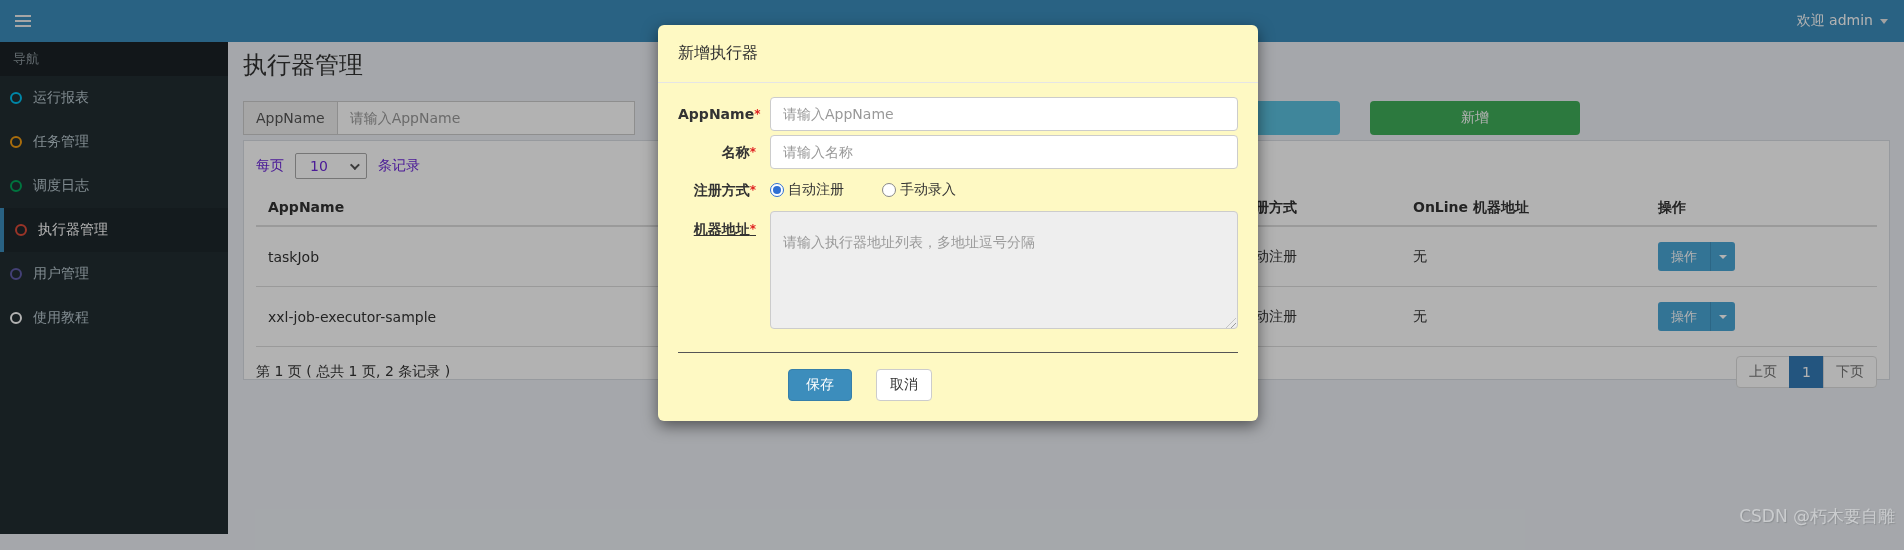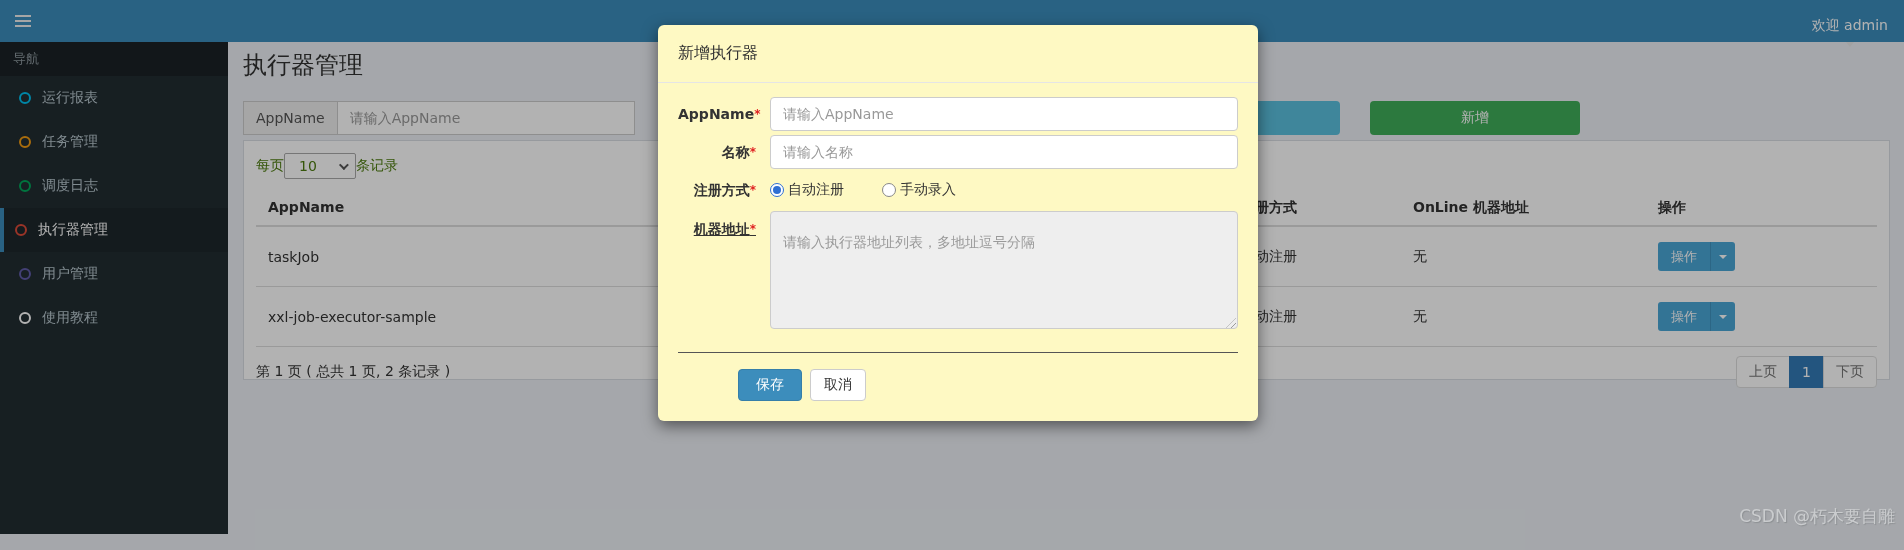--- a/index.html
+++ b/index.html
@@ -6,44 +6,44 @@
   html,body { width:1904px; height:550px; overflow:hidden; }
   body { font-family:"DejaVu Sans","Liberation Sans",sans-serif; font-size:14px; color:#333; }
   .app { position:relative; width:1904px; height:550px; background:#ecf0f5; }
 
   
   .navbar { position:absolute; top:0; left:0; right:0; height:42px; background:#3c8dbc; display:flex; align-items:stretch; z-index:10; }
   .logo { width:228px; background:#367fa9; color:#fff; font-weight:bold; font-size:20px; display:flex; align-items:center; justify-content:center; letter-spacing:1px; cursor:pointer; }
   .hamburger { width:46px; display:flex; flex-direction:column; gap:3px; align-items:center; justify-content:center; cursor:pointer; }
   .hamburger i { display:block; width:16px; height:2px; background:#eee; }
   .nav-spacer { flex:1; }
-  .user-menu { display:flex; align-items:center; gap:7px; color:#fff; padding:17px 16px; font-size:14px; cursor:pointer;flex-direction:column; }
+  .user-menu { display:flex; align-items:center; gap:7px; color:#fff; padding:10px 16px; font-size:14px; cursor:pointer; }
   .caret-down { width:0; height:0; border-left:4px solid transparent; border-right:4px solid transparent; border-top:5px solid #e8e8e8; }
 
   
   .sidebar { position:absolute; top:42px; left:0; bottom:16px; width:228px; background:#222d32; z-index:5; }
   .nav-label { height:34px; line-height:34px; background:#1a2226; color:#8f9aa0; font-size:13px; padding-left:13px; }
-  .side-item { height:44px; display:flex; align-items:center; gap:11px; padding-left:15px; color:#b8c7ce; cursor:pointer; border-left:4px solid transparent; font-size:14px; }
+  .side-item { height:44px; display:flex; align-items:center; gap:11px; padding-left:6px; color:#b8c7ce; cursor:pointer; border-left:4px solid transparent; font-size:14px; }
   .side-item .ring { width:12px; height:12px; border:2px solid #fff; border-radius:50%; flex:0 0 auto; }
   .side-item.active { background:#1e282c; color:#fff; border-left-color:#3c8dbc; padding-left:11px; }
 
   
   .main { position:absolute; top:42px; left:228px; right:0; bottom:0; background:#ecf0f5; }
   .page-title { font-size:24px; font-weight:normal; color:#333; margin:7px 15px 0 15px; line-height:33px; }
   .toolbar { position:relative; height:34px; margin:19px 14px 0 15px; }
   .input-group { position:absolute; left:0; top:0; width:392px; height:34px; display:flex; }
   .addon { background:#eee; border:1px solid #ccc; border-right:none; color:#555; padding:0 12px; line-height:32px; font-size:14px; white-space:nowrap; }
   .input-group input { flex:1; height:34px; border:1px solid #ccc; padding:0 12px; font-size:14px; color:#333; outline:none; background:#fff; font-family:inherit; }
   .input-group input::placeholder { color:#999; }
   .btn { border:none; height:34px; border-radius:4px; color:#fff; font-size:14px; text-align:center; cursor:pointer; font-family:inherit; }
   .btn-search { position:absolute; left:847px; top:0; width:250px; background:#5bc0de; }
   .btn-add { position:absolute; left:1127px; top:0; width:210px; background:#40ae59; }
 
   .panel { margin:5px 14px 0 15px; background:#fff; border:1px solid #d9dde3; height:240px; padding:12px; }
-  .pagesize-row { display:flex; align-items:center; gap:0; height:26px; color:#4d7c0f; }
+  .pagesize-row { display:flex; align-items:center; gap:11px; height:26px; color:#6d28d9; }
   .select-box { width:72px; height:26px; border:1px solid #aaa; background:#fff; border-radius:2px; display:flex; align-items:center; justify-content:space-between; padding:0 9px 0 14px; cursor:pointer; }
   .select-box .chev { width:7px; height:7px; border-right:2px solid #555; border-bottom:2px solid #555; transform:rotate(45deg) translateY(-2px); }
 
   .grid-row { display:grid; grid-template-columns:973px 172px 245px 1fr; }
   .data-table { margin-top:12px; border-bottom:1px solid #ddd; }
   .th { font-weight:bold; padding:8px 12px; border-bottom:2px solid #ddd; color:#333; white-space:nowrap; overflow:hidden; }
   .tr { border-bottom:1px solid #ddd; }
   .tr:last-child { border-bottom:none; }
   .td { padding:15px 12px; color:#333; display:flex; align-items:center; white-space:nowrap; overflow:hidden; }
   .split-btn { display:inline-flex; height:29px; cursor:pointer; }
@@ -76,21 +76,21 @@
   .txt-input::placeholder, .txt-area::placeholder { color:#999; }
   .radio-row { display:flex; gap:38px; align-items:center; height:34px; }
   .radio-opt { display:flex; align-items:center; gap:4px; cursor:pointer; color:#333; }
   .rdo { width:14px; height:14px; border-radius:50%; border:1px solid #888; background:#fff; position:relative; flex:0 0 auto; }
   .rdo.checked { border-color:#2f6fd2; }
   .rdo.checked::after { content:""; position:absolute; left:2px; top:2px; width:8px; height:8px; border-radius:50%; background:#2f6fd2; }
   .txt-area { width:100%; height:118px; background:#eee; border:1px solid #ccc; border-radius:4px; padding:22px 12px; font-size:14px; color:#555; resize:none; outline:none; font-family:inherit; position:relative; }
   .ta-wrap { position:relative; }
   .ta-resize { position:absolute; right:2px; bottom:4px; width:10px; height:10px; background:repeating-linear-gradient(-45deg, transparent 0 3px, #9a9a9a 3px 4px); clip-path:polygon(100% 0, 100% 100%, 0 100%); pointer-events:none; }
   .modal-hr { border:none; border-top:1px solid #555; margin:20px 0 16px 0; }
-  .modal-actions { display:flex; gap:8px; margin-left:60px; }
+  .modal-actions { display:flex; gap:24px; margin-left:110px; }
   .btn-save { background:#3c8dbc; border:1px solid #367fa9; color:#fff; border-radius:4px; padding:6px 17px; font-size:14px; cursor:pointer; font-family:inherit; }
   .btn-cancel { background:#fff; border:1px solid #ccc; color:#333; border-radius:4px; padding:6px 13px; font-size:14px; cursor:pointer; font-family:inherit; }
 
   
   .watermark { position:absolute; right:9px; bottom:22px; z-index:150; color:#caccce; font-size:17px; text-shadow:1px 1px 1px #8d9093; pointer-events:none; }
 </style>
 </head>
 <body>
 
 <div class="app">

